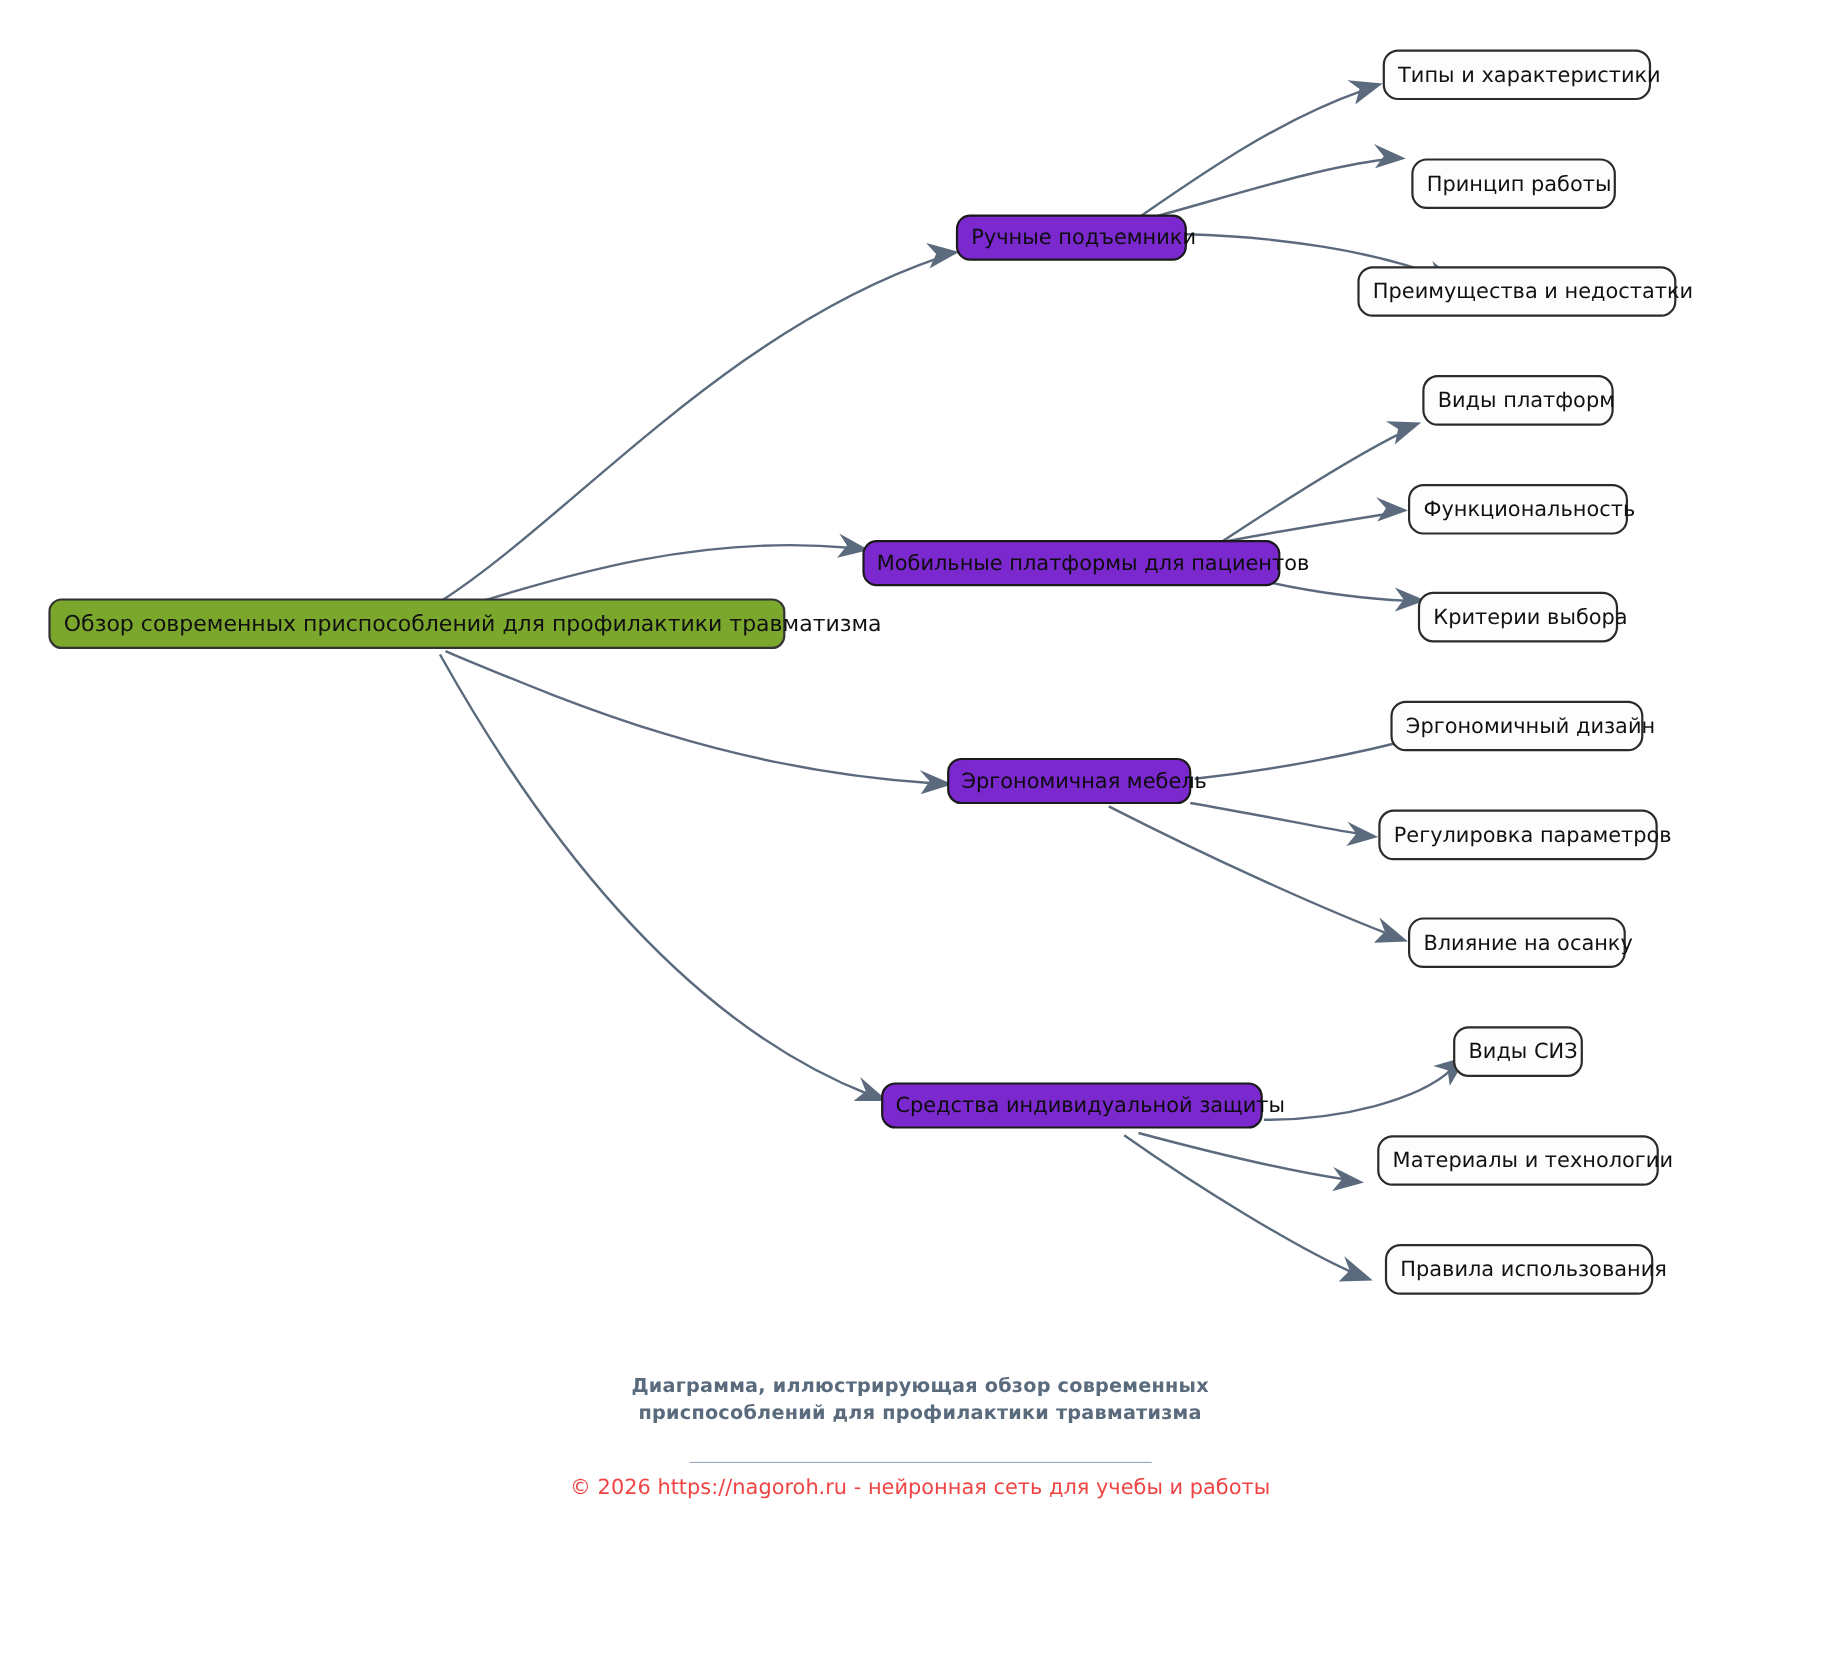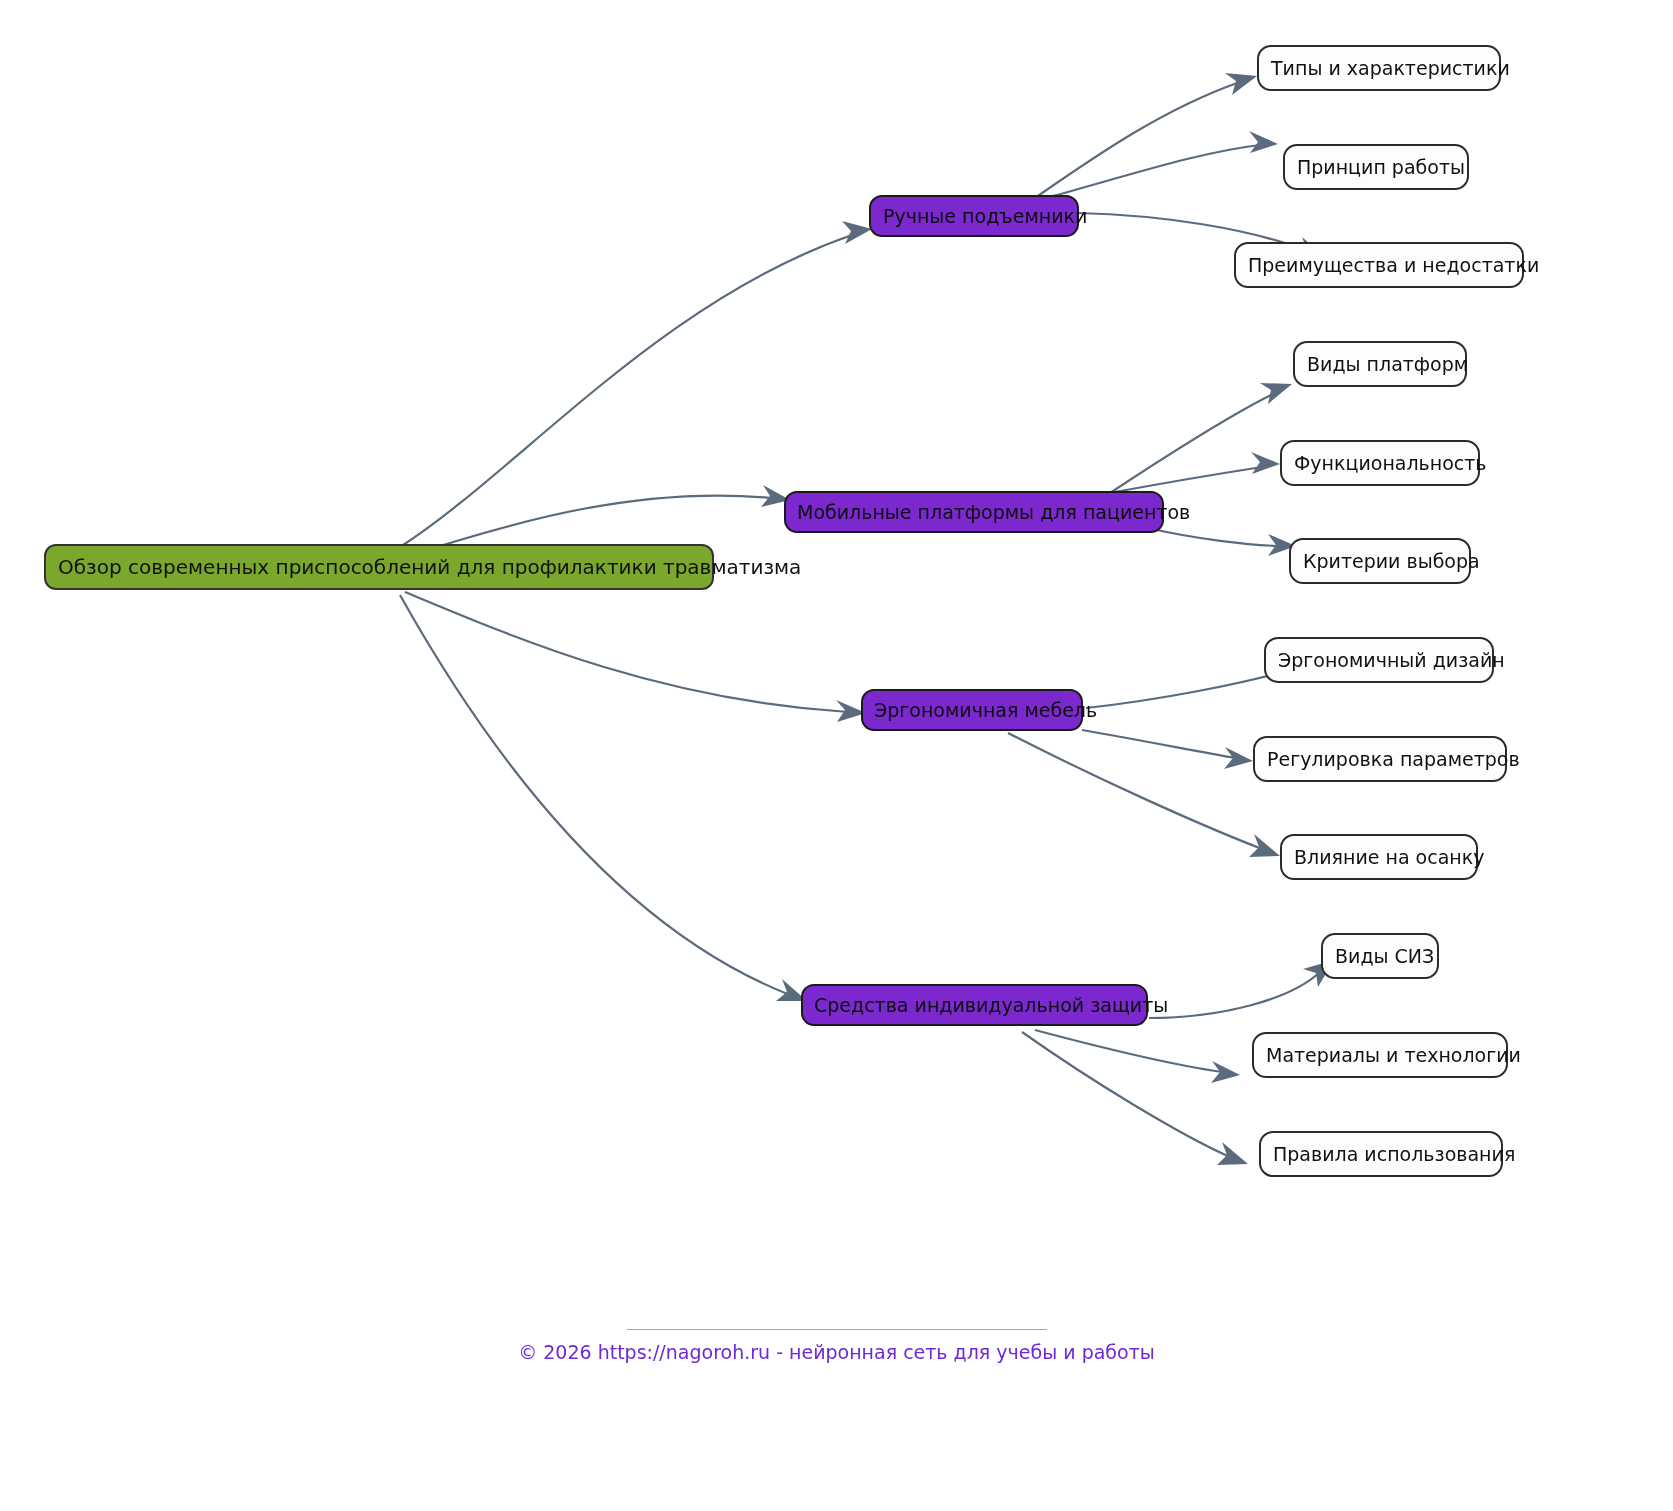--- a/index.html
+++ b/index.html
@@ -96,21 +96,21 @@
     height: 1px;
     background: #9aa7b4;
     vertical-align: middle;
   }
   #footer-copyright {
     top: 1337px;
   }
   .copyright-text {
     font-family: "DejaVu Sans", sans-serif;
     font-size: 19px;
-    color: #6d28d9;
+    color: #ef4444;
     line-height: 30px;
   }
 </style>
 </head>
 <body>
 
 <div id="mindmap-root">
 
   <svg class="diagram-canvas" viewBox="0 0 1673 1511">
 
@@ -252,20 +252,24 @@
       <text class="node-label-leaf" x="1266" y="1056">Материалы и технологии</text>
     </g>
 
     <g>
       <rect class="node-box-leaf" x="1260" y="1132" width="242" height="44" rx="13" ry="13"></rect>
       <text class="node-label-leaf" x="1273" y="1155">Правила использования</text>
     </g>
 
   </svg>
 
+  <div class="footer-block" id="footer-caption">
+    <div class="footer-caption-line">Диаграмма, иллюстрирующая обзор современных</div>
+    <div class="footer-caption-line">приспособлений для профилактики травматизма</div>
+  </div>
 
   <div class="footer-block" id="footer-divider">
     <span class="divider-rule"></span>
   </div>
 
   <div class="footer-block" id="footer-copyright">
     <span class="copyright-text">© 2026 https://nagoroh.ru - нейронная сеть для учебы и работы</span>
   </div>
 
 </div>

